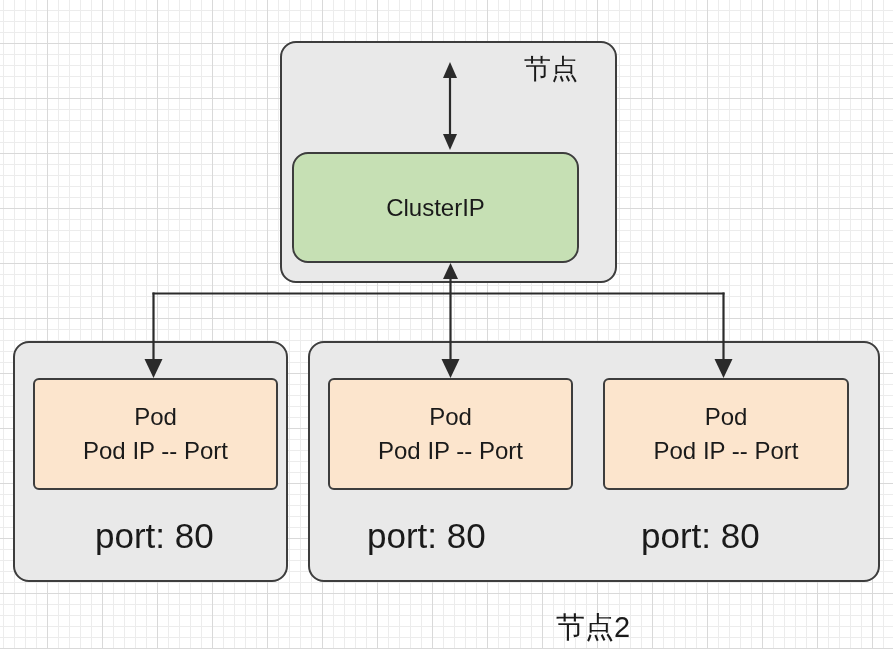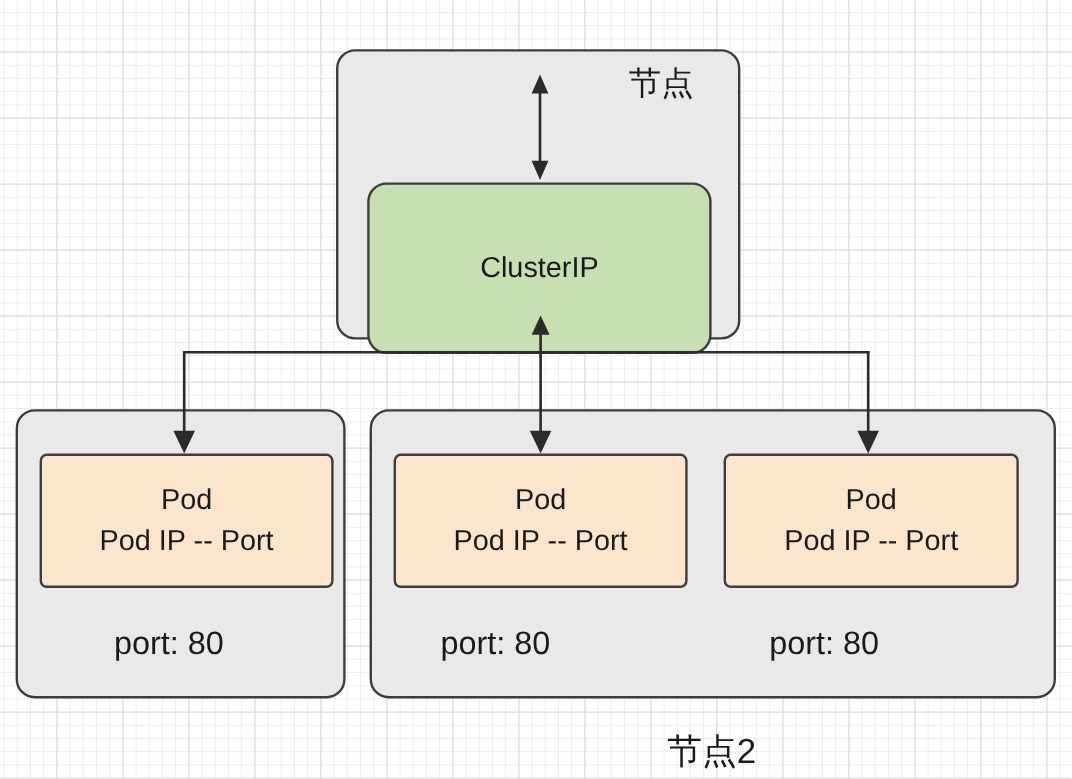--- a/index.html
+++ b/index.html
@@ -53,21 +53,21 @@
     background:var(--pod-fill);
     border-radius:6px;
   }
   .node-title{
     position:absolute;
     font-size:27px;line-height:30px;
     white-space:nowrap;
   }
   .port-text{
     position:absolute;
-    font-size:27px;line-height:32px;
+    font-size:35px;line-height:32px;
     white-space:nowrap;
   }
   .bottom-label{
     position:absolute;
     font-size:29px;line-height:34px;
     white-space:nowrap;
   }
   svg.connectors{
     position:absolute;left:0;top:0;
     width:893px;height:649px;
@@ -82,21 +82,21 @@
     stroke:none;
   }
 </style>
 </head>
 <body>
 
 <div class="canvas">
 
   <div class="node" style="left:280px;top:41px;width:337px;height:242px;">
     <div class="node-title" style="top:11px;right:37px;">节点</div>
-    <div class="inner-box cluster" style="left:24px;top:109px;width:287px;height:143px;text-align:right;">
+    <div class="inner-box cluster" style="left:10px;top:109px;width:287px;height:111px;text-align:right;">
       <div>ClusterIP</div>
     </div>
   </div>
 
   <div class="node" style="left:13px;top:341px;width:275px;height:241px;">
     <div class="inner-box pod" style="left:18px;top:35px;width:245px;height:112px;">
       <div>Pod</div>
       <div>Pod IP -- Port</div>
     </div>
     <div class="port-text" style="left:80px;top:177px;">port: 80</div>

